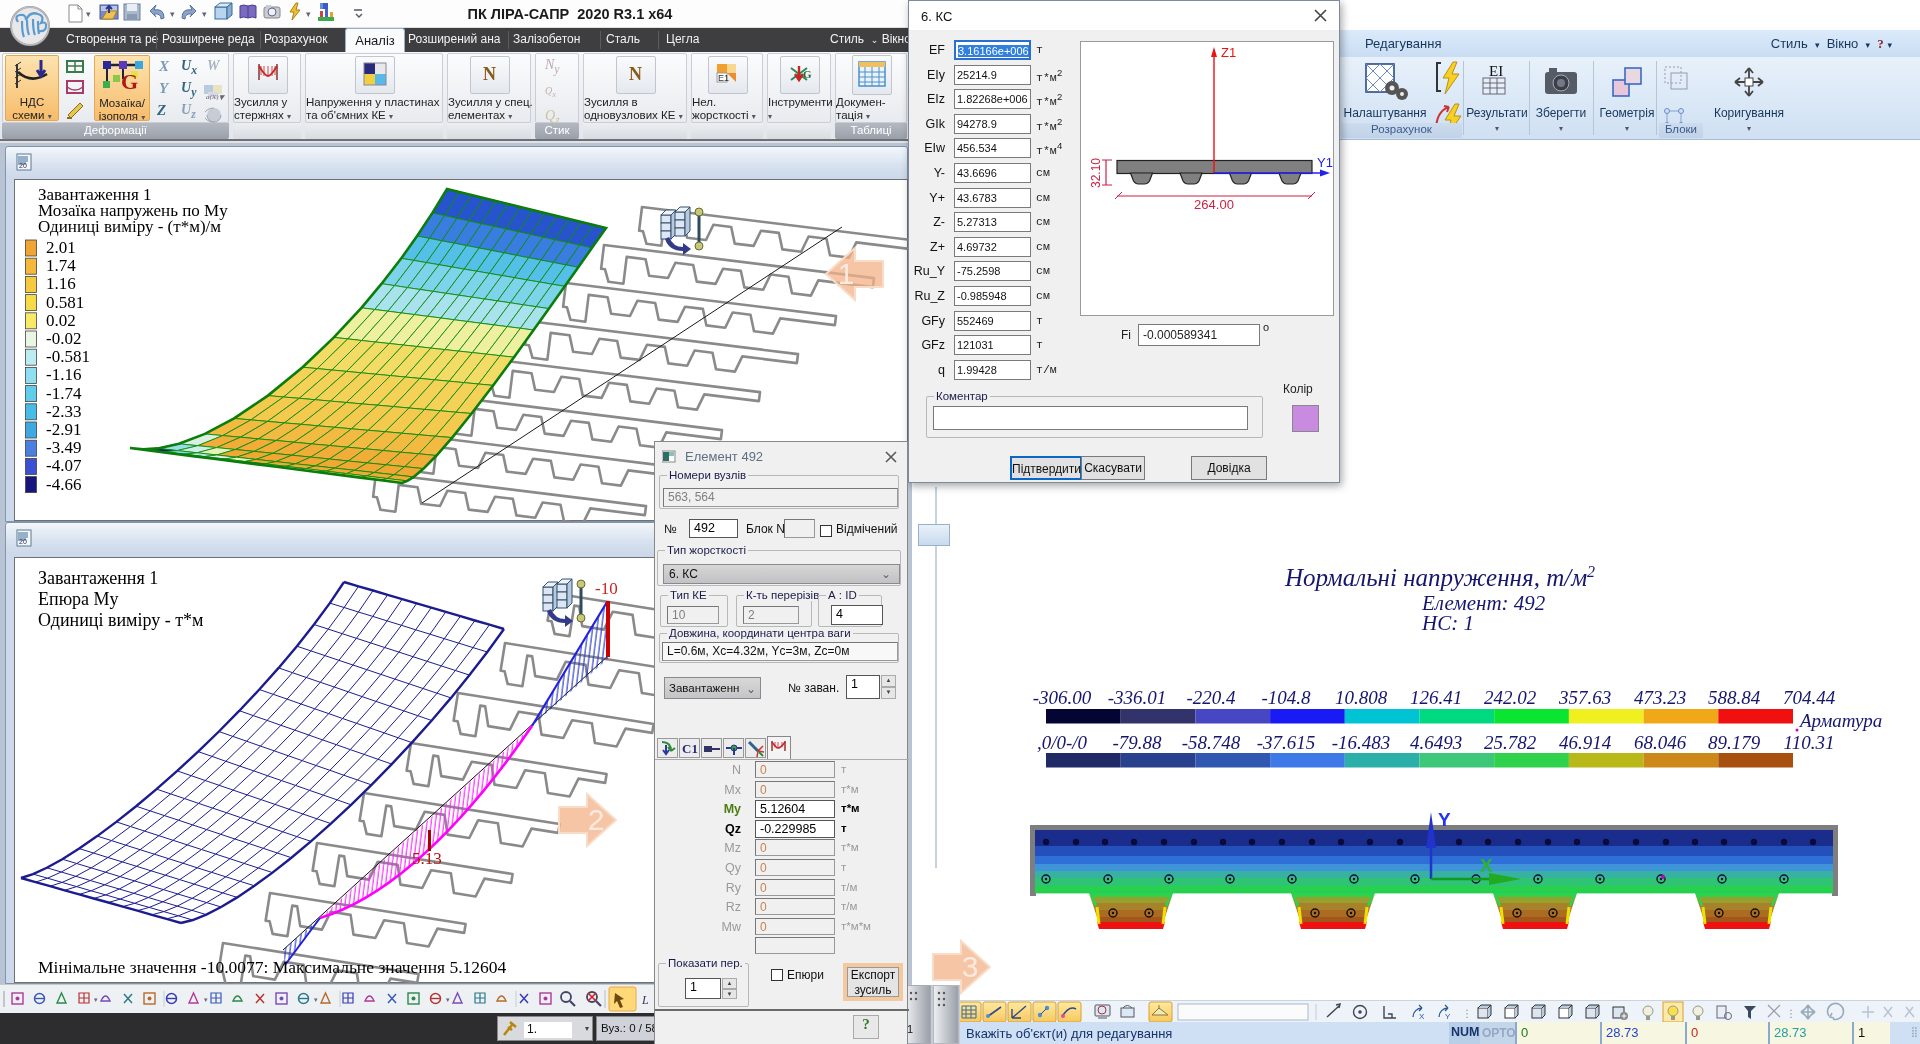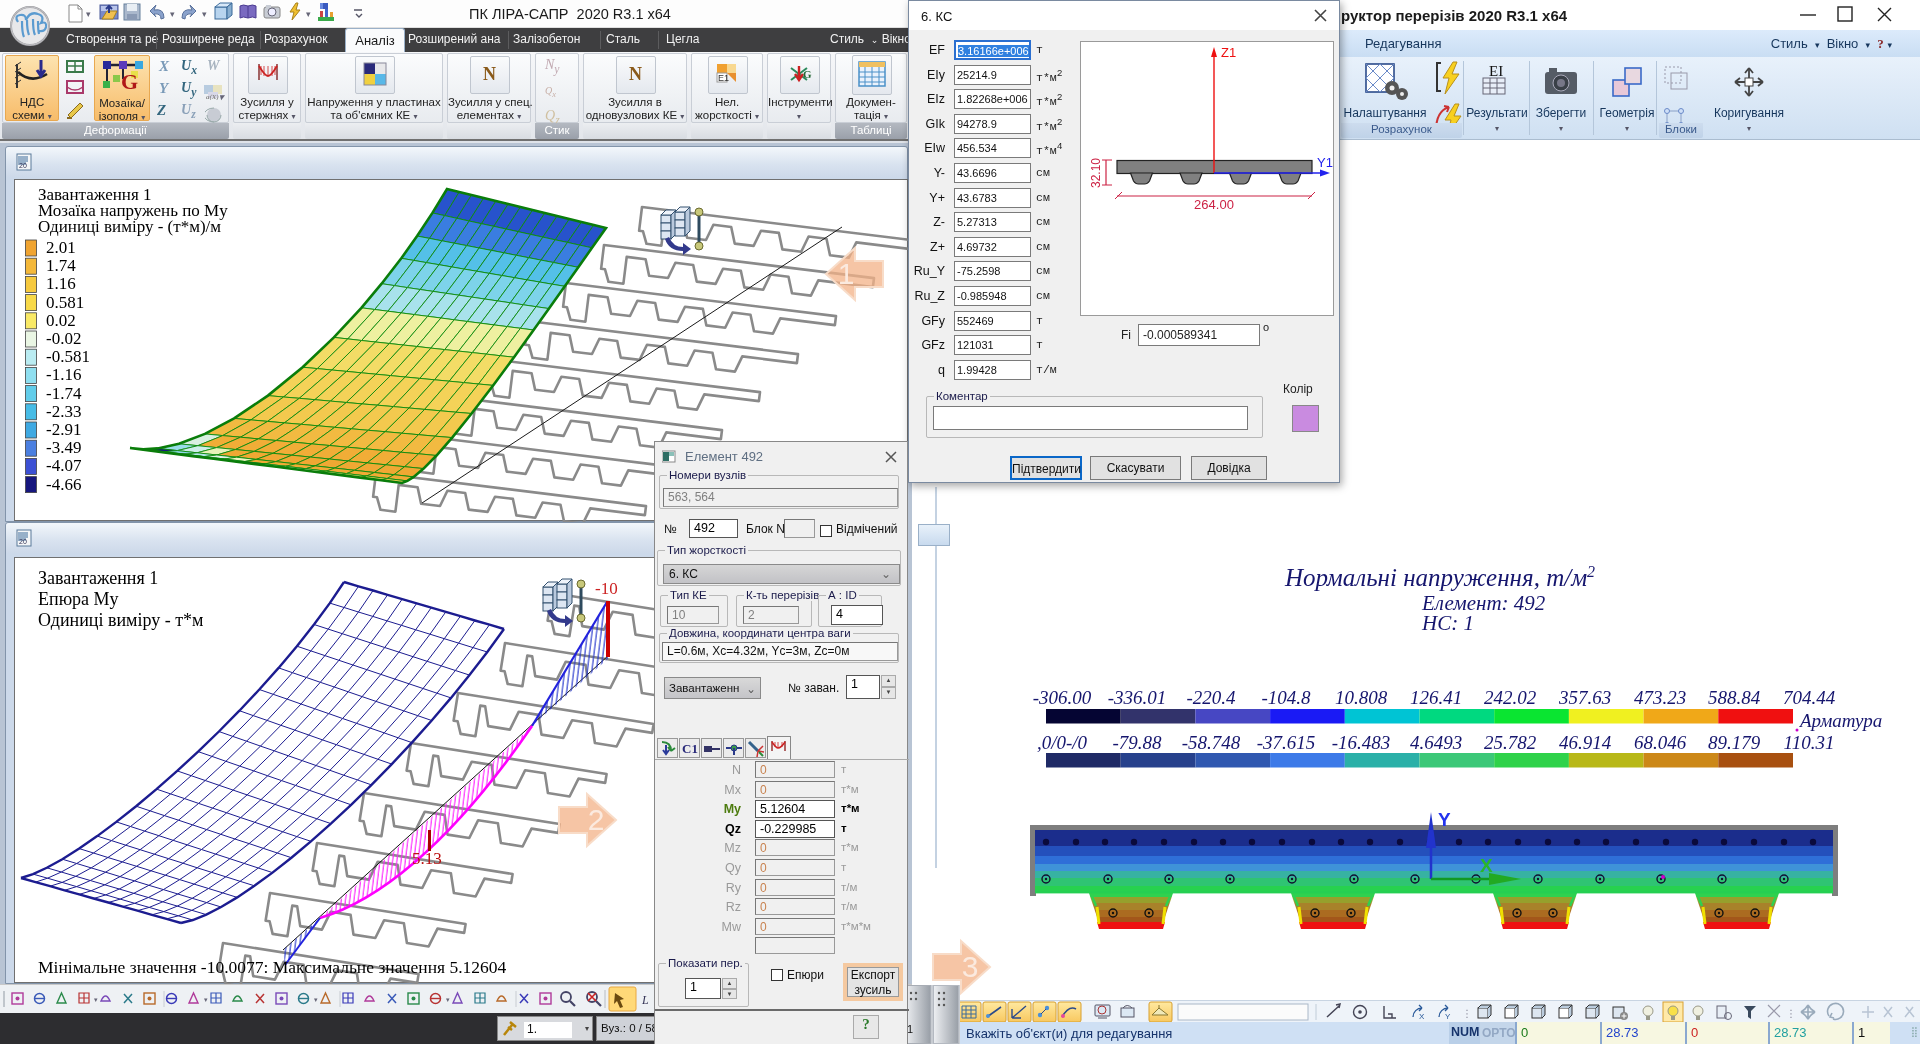--- a/index.html
+++ b/index.html
@@ -9,21 +9,21 @@
 .tab{position:absolute;top:0;height:24px;color:#f2f2f2;font-size:12px;padding-top:4px;text-align:center;white-space:nowrap}
 .tabsep{position:absolute;top:3px;height:18px;width:1px;background:#5c5c5e}
 .tabact{position:absolute;top:0;height:24px;background:#fafbfc;color:#1a1a1a;font-size:13px;padding-top:4px;text-align:center;border:1px solid #9ab0c8;border-bottom:none;border-radius:3px 3px 0 0;white-space:nowrap}
 #lw-ribbon{position:absolute;left:0;top:52px;width:912px;height:89px;background:linear-gradient(#f6f7f9,#e3e6eb);border-bottom:2px solid #707070}
 .rgrp{position:absolute;top:1px;height:70px;background:linear-gradient(#fbfcfd,#e8ebef);border:1px solid #c9ced6;border-radius:2px}
 .glbl{position:absolute;top:71px;height:16px;background:linear-gradient(#b4b9c1,#9aa0aa);color:#fff;font-size:11.5px;text-align:center;padding-top:1px;border-radius:0 0 2px 2px}
 .glbl2{position:absolute;top:71px;height:16px;background:linear-gradient(#eceef1,#d8dce2);border-radius:0 0 2px 2px}
 .obtn{position:absolute;background:linear-gradient(#fde3b0,#f7bc6a);border:1px solid #e8a850;border-radius:2px}
 .olbl{font-size:11.5px;color:#222;text-align:center;line-height:13px}
 .nbtn{position:absolute;background:linear-gradient(#fafbfc,#e4e8ee);border:1px solid #c0c6cf;border-radius:2px;text-align:center;padding-top:3px}
-.nlbl{position:absolute;top:42px;width:100%;font-size:11.5px;color:#222;text-align:center;line-height:12.5px;white-space:nowrap}
+.nlbl{position:absolute;top:42px;width:100%;font-size:11.5px;color:#222;line-height:12.5px;white-space:nowrap}
 .car{font-size:8px;color:#556}
 #mdi{position:absolute;left:0;top:143px;width:912px;height:841px;background:#b8c4d4}
 .child{position:absolute;background:#ccd9ea;border:1px solid #8294aa;border-radius:3px 3px 0 0}
 .vtitle{position:absolute;left:0;top:0;width:100%;height:30px;background:linear-gradient(#f3f7fb,#d8e2ef 60%,#cdd9e9);border-radius:3px 3px 0 0}
 .vcanvas{position:absolute;background:#fff;border:1px solid #707070}
 #lw-toolbar{position:absolute;left:0;top:984px;width:912px;height:29px;background:#eef1f4;border-top:1px solid #c8c8c8}
 #lw-status{position:absolute;left:0;top:1013px;width:912px;height:31px;background:#2d2d30}
 #rightwin{position:absolute;left:912px;top:0;width:1008px;height:1044px;background:#fff}
 #rw-title{position:absolute;left:0;top:0;width:1008px;height:30px;background:#fff}
 #rw-tabs{position:absolute;left:0;top:30px;width:1008px;height:27px;background:linear-gradient(#dcebfb,#c9ddf3)}
@@ -99,21 +99,21 @@
           <g transform="translate(252,1)">
             <path d="M2,0 h8 v6 h-8 Z" fill="#3a5ac0"></path>
             <path d="M2,0 l3,-0 0,6 -3,0Z" fill="#6a8ae0"></path>
             <rect x="0" y="14" width="16" height="4" fill="#3aaa4a"></rect>
             <rect x="2" y="8" width="3" height="6" fill="#cc4444"></rect>
             <rect x="7" y="6" width="3" height="8" fill="#4466cc"></rect>
             <rect x="12" y="9" width="3" height="5" fill="#e8a030"></rect>
           </g>
           <path d="M288,8 h8 M290,12 l3,3 3,-3" stroke="#556" stroke-width="1.4" fill="none"></path>
         </svg>
-        <div style="position:absolute;left:420px;top:6px;width:300px;text-align:center;font-size:14.5px;font-weight:normal;color:#1a1a1a">ПК ЛІРА-САПР&nbsp;&nbsp;2020 R3.1 x64</div>
+        <div style="position:absolute;left:420px;top:6px;width:300px;text-align:center;font-size:14.5px;font-weight:bold;color:#1a1a1a">ПК ЛІРА-САПР&nbsp;&nbsp;2020 R3.1 x64</div>
       </div>
       <svg width="46" height="46" style="position:absolute;left:8px;top:4px;z-index:5">
 <circle cx="22" cy="22" r="19" fill="#e8e8ea" stroke="#9a9a9e" stroke-width="2"></circle>
 <circle cx="22" cy="22" r="19" fill="none" stroke="#c8c8cc" stroke-width="1"></circle>
 <path d="M10,18 q-4,-6 2,-7 q6,-1 6,5 q4,-9 12,-6 q7,2 3,9 q6,-2 5,4 q-1,5 -7,4 M14,17 q0,12 2,16 M19,16 q0,10 2,15 M25,15 q0,12 2,16 M30,17 q0,9 1,13" stroke="#5b9bd0" stroke-width="2.2" fill="none"></path>
       </svg>
       <div id="lw-tabs">
         <div class="tab" style="left:66px">Створення та ре</div>
         <div class="tabsep" style="left:156px"></div>
         <div class="tab" style="left:162px">Розширене реда</div>
@@ -676,28 +676,20 @@
           <svg width="20" height="20" style="position:absolute;left:2px;top:2px">
             <path d="M4,16 L12,6 m-2,-3 l6,5 m-8,0 l4,3" stroke="#b8860b" stroke-width="2.5" fill="none"></path>
           </svg>
           <span style="position:absolute;left:26px;top:5px;font-size:12px;color:#111;background:#fff;width:48px;height:16px;padding-left:3px">1.</span>
           <span style="position:absolute;right:3px;top:7px;font-size:8px;color:#444">▾</span>
         </div>
         <div style="position:absolute;left:596px;top:3px;width:70px;height:25px;background:#cfd2d8;border:1px solid #888;font-size:11.5px;color:#111;padding:5px 0 0 4px">Вуз.: 0 / 583</div>
       </div>
     </div>
     <div id="rightwin">
-      <div id="rw-title">
-        <div style="position:absolute;left:429px;top:7px;font-size:15px;font-weight:bold;color:#1a1a1a">руктор перерізів 2020 R3.1 x64</div>
-        <svg width="124" height="30" style="position:absolute;left:884px;top:0">
-          <path d="M4,15 h16" stroke="#222" stroke-width="1.4"></path>
-          <rect x="42" y="7" width="14" height="14" fill="none" stroke="#222" stroke-width="1.4"></rect>
-          <path d="M82,8 l13,13 m0,-13 l-13,13" stroke="#222" stroke-width="1.4"></path>
-        </svg>
-      </div>
       <div id="rw-tabs">
         <div style="position:absolute;left:453px;top:6px;font-size:13px;color:#16365c">Редагування</div>
         <div style="position:absolute;right:28px;top:6px;font-size:13px;color:#16365c">Стиль&nbsp;&nbsp;<span style="font-size:9px">▾</span>&nbsp;&nbsp;Вікно&nbsp;&nbsp;<span style="font-size:9px">▾</span>&nbsp;&nbsp;<span style="font-weight:bold;color:#8a2a2a;font-family:'Liberation Serif'">?</span>&nbsp;<span style="font-size:9px">▾</span></div>
       </div>
       <div id="rw-ribbon">
         <div class="rwbtn" style="left:429px;top:3px;width:88px">
 <svg width="46" height="40" viewBox="0 0 46 40">
             <rect x="4" y="2" width="28" height="28" fill="#fff" stroke="#2a4a8a" stroke-width="1.6"></rect>
 <path d="M4,2 L32,30 M32,2 L4,30 M18,2 L4,16 M18,2 L32,16 M4,16 L18,30 L32,16" stroke="#6a8ac8" stroke-width="1" fill="none"></path>
 <circle cx="30" cy="26" r="7" fill="#555"></circle>
@@ -1181,21 +1173,21 @@
       <div style="position:absolute;left:212px;top:327px;font-size:12px;color:#222">Fi</div>
       <div style="position:absolute;left:229px;top:323px;width:122px;height:22px;background:#fff;border:1px solid #7a7a7a;font-size:12px;color:#222;padding:3px 0 0 4px;box-sizing:border-box">-0.000589341</div>
       <div style="position:absolute;left:354px;top:320px;font-size:11px;color:#222">o</div>
       <div class="grpbox" style="left:17px;top:395px;width:337px;height:42px">
         <div class="grplab">Коментар</div>
         <div style="position:absolute;left:6px;top:9px;width:315px;height:24px;background:#fff;border:1px solid #7a7a7a"></div>
       </div>
       <div style="position:absolute;left:374px;top:381px;font-size:12px;color:#222">Колір</div>
       <div style="position:absolute;left:383px;top:404px;width:27px;height:27px;background:#c98be0;border:1px solid #888"></div>
       <div class="kbtn" style="left:101px;top:455px;width:72px;border:2px solid #0a67c8">Підтвердити</div>
-      <div class="kbtn" style="left:181px;top:455px;width:91px">Скасувати</div>
+      <div class="kbtn" style="left:172px;top:455px;width:64px">Скасувати</div>
       <div class="kbtn" style="left:282px;top:455px;width:76px">Довідка</div>
     </div>
     <div id="dlgel">
       <svg width="14" height="14" style="position:absolute;left:7px;top:8px">
         <rect x="0" y="1" width="13" height="11" fill="#fff" stroke="#888"></rect>
         <rect x="1" y="2" width="6" height="9" fill="#2e6e64"></rect>
         <rect x="7" y="2" width="5" height="4" fill="#8ac0b8"></rect>
       </svg>
       <div style="position:absolute;left:30px;top:7px;font-size:13px;color:#5f6f82">Елемент 492</div>
       <svg width="14" height="14" style="position:absolute;right:9px;top:8px">

